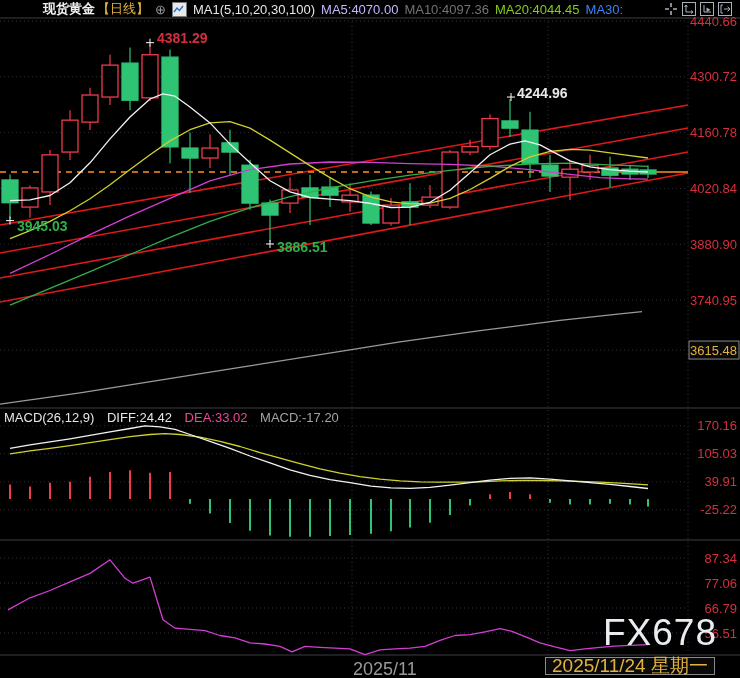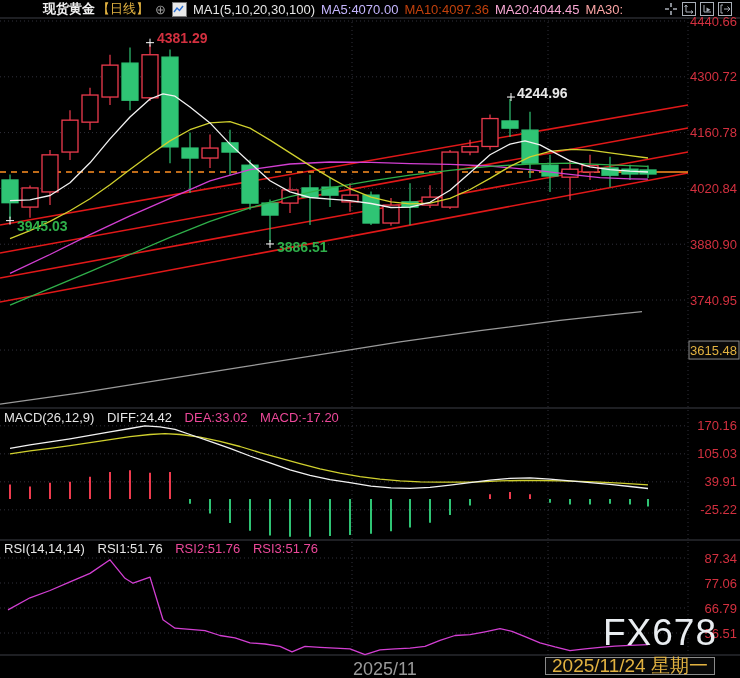--- a/index.html
+++ b/index.html
@@ -5,29 +5,29 @@
   html,body{margin:0;padding:0;background:#000;}
   .app{position:relative;width:740px;height:678px;background:#000;overflow:hidden;
        font-family:"Liberation Sans",sans-serif;}
   .hdr{position:absolute;top:0;left:0;width:740px;height:18px;display:flex;align-items:center;
        gap:6px;font-size:13px;color:#e6e6e6;white-space:nowrap;margin-left:40px;}
   .hdr .t-sym{font-weight:bold;color:#f0f0f0;margin-left:3px;}
   .hdr .t-per{color:#e3b341;}
   .hdr .plus{color:#9a9a9a;font-size:13px;}
   .hdr .ma1{color:#e6e6e6;}
   .hdr .ma5{color:#c4b5fd;}
-  .hdr .ma10{color:#c2410c;}
-  .hdr .ma20{color:#f9a8d4;}
-  .hdr .ma30{color:#fca5a5;}
+  .hdr .ma10{color:#737373;}
+  .hdr .ma20{color:#84cc16;}
+  .hdr .ma30{color:#3b82f6;}
   .hdr .icons{position:absolute;right:48px;top:2px;display:flex;gap:4px;}
   .ibtn{width:14px;height:14px;display:inline-flex;align-items:center;justify-content:center;}
   .minichart{width:13px;height:13px;background:#e9e9e9;border:1px solid #777;display:inline-block;}
   .row-label{position:absolute;left:4px;font-size:13px;white-space:nowrap;z-index:3;}
   .row-label span{margin-right:9px;}
-  .c-wh{color:#e6e6e6;} .c-ye{color:#ec4899;} .c-mg{color:#ec4899;text-align:right;}
+  .c-wh{color:#e6e6e6;} .c-ye{color:#ec4899;} .c-mg{color:#a3a3a3;text-align:right;}
   .xaxis-plain{position:absolute;font-size:18px;color:#9a9a9a;z-index:3;}
   .xaxis-box{position:absolute;font-size:19px;color:#e3b341;border:1px solid #8a8a8a;
              background:#0a0a0a;padding:0 6px;line-height:16px;z-index:3;}
   .watermark{position:absolute;left:603px;top:612px;font-size:37px;color:#e9edf1;
              letter-spacing:1px;z-index:2;}
   svg text{font-family:"Liberation Sans",sans-serif;}
 </style>
 </head>
 <body>
 
@@ -269,24 +269,18 @@
     </span>
   </div>
 
   <div class="row-label" style="top:410px;">
     <span class="c-wh">MACD(26,12,9)</span>
     <span class="c-wh">DIFF:24.42</span>
     <span class="c-ye">DEA:33.02</span>
     <span class="c-mg">MACD:-17.20</span>
   </div>
 
-  <div class="row-label" style="top:541px;">
-    <span class="c-wh">RSI(14,14,14)</span>
-    <span class="c-wh">RSI1:51.76</span>
-    <span class="c-ye">RSI2:51.76</span>
-    <span class="c-mg">RSI3:51.76</span>
-  </div>
 
   <div class="xaxis-plain" style="left:353px;top:659px;">2025/11</div>
   <div class="xaxis-box" style="left:545px;top:657px;">2025/11/24 星期一</div>
 
   <div class="watermark">FX678</div>
 </div>
 
 </body></html>

